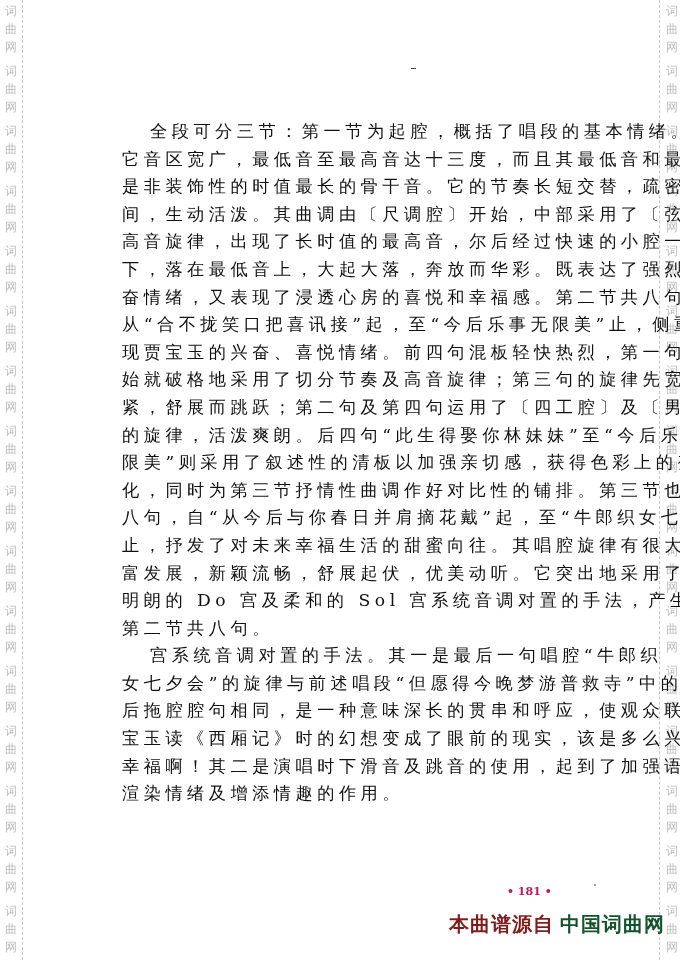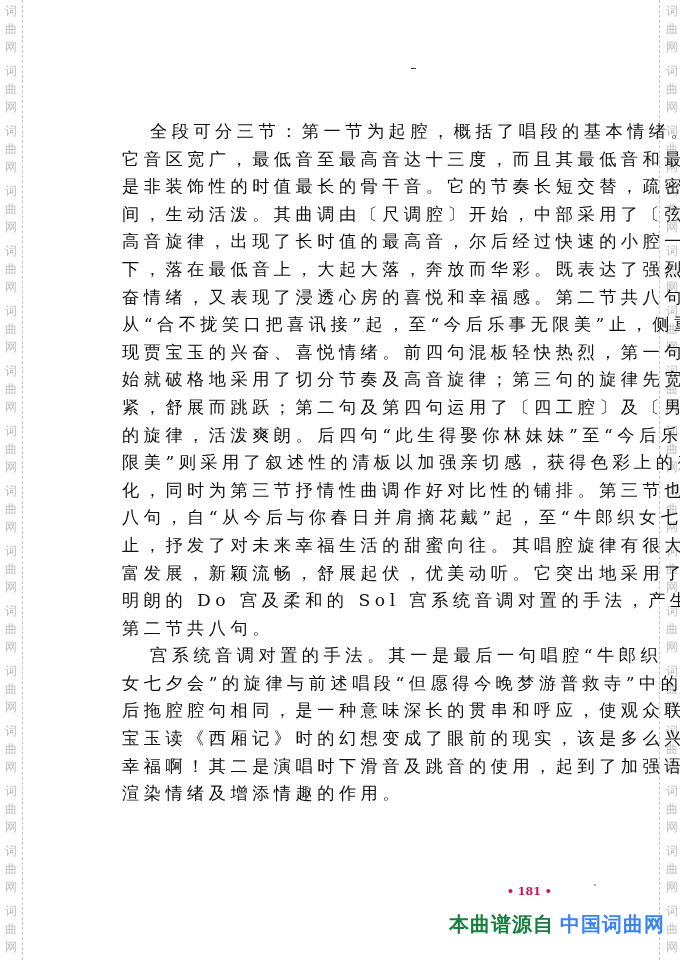--- a/index.html
+++ b/index.html
@@ -12,21 +12,21 @@
         text-align:center; font-family:"DejaVu Sans",sans-serif; }
   .margin.right .wm { left:4px; }
   .top-dot { position:absolute; left:411px; top:68px; width:5px; height:1px; background:#444; }
   .page { position:absolute; left:122px; top:118px; width:440px; }
   .line { height:27.6px; line-height:27.6px; font-size:17.2px; letter-spacing:4.5px; white-space:nowrap; }
   .line.indent { padding-left:28px; }
   .page-number { position:absolute; left:507px; top:858px; font-size:11px; font-weight:bold;
                  font-family:"DejaVu Serif",serif; color:#be185d;margin-top:27px; }
   .stray-dot { position:absolute; left:594px; top:884px; width:2px; height:2px; background:#aaa; }
   .source { position:absolute; left:449px; top:911px; font-size:20px; font-weight:bold;
-            font-family:"DejaVu Sans",sans-serif; color:#15803d; letter-spacing:1px; }
+            font-family:"DejaVu Sans",sans-serif; color:#7f1d1d; letter-spacing:1px; }
   .source-site { position:absolute; left:560px; top:911px; font-size:20px; font-weight:bold;
                  font-family:"DejaVu Sans",sans-serif; letter-spacing:1px; }
 </style>
 </head>
 <body>
 
 <div class="margin left" id="wmLeft">
     <div class="wm" style="top: 2px;">
       <div>词</div>
       <div>曲</div>
@@ -218,13 +218,13 @@
     <div class="line">后拖腔腔句相同，是一种意味深长的贯串和呼应，使观众联想起</div>
     <div class="line">宝玉读《西厢记》时的幻想变成了眼前的现实，该是多么兴奋和</div>
     <div class="line">幸福啊！其二是演唱时下滑音及跳音的使用，起到了加强语气、</div>
     <div class="line">渲染情绪及增添情趣的作用。</div>
   </div>
 
 <div class="page-number">• 181 •</div>
 <div class="stray-dot"></div>
 
 <div class="source">本曲谱源自</div>
-<div class="source-site" title="中国词曲网" style="color: #3b82f6;">中国词曲网</div>
+<div class="source-site" title="中国词曲网" style="color: #14532d;">中国词曲网</div>
 
 </body></html>

